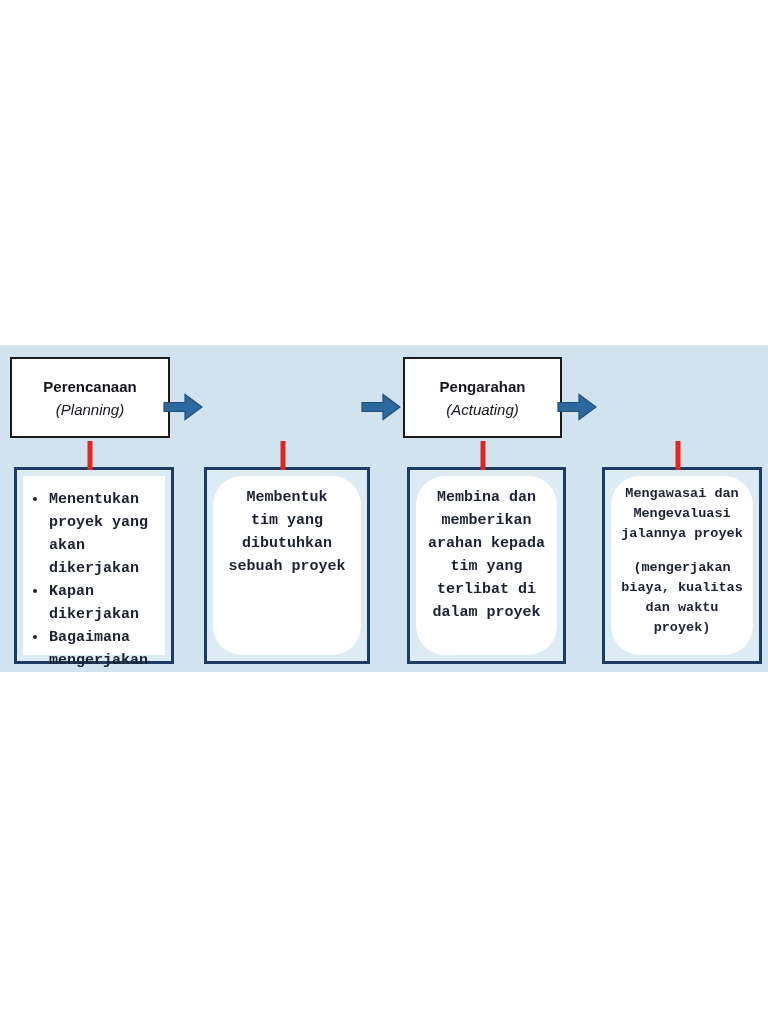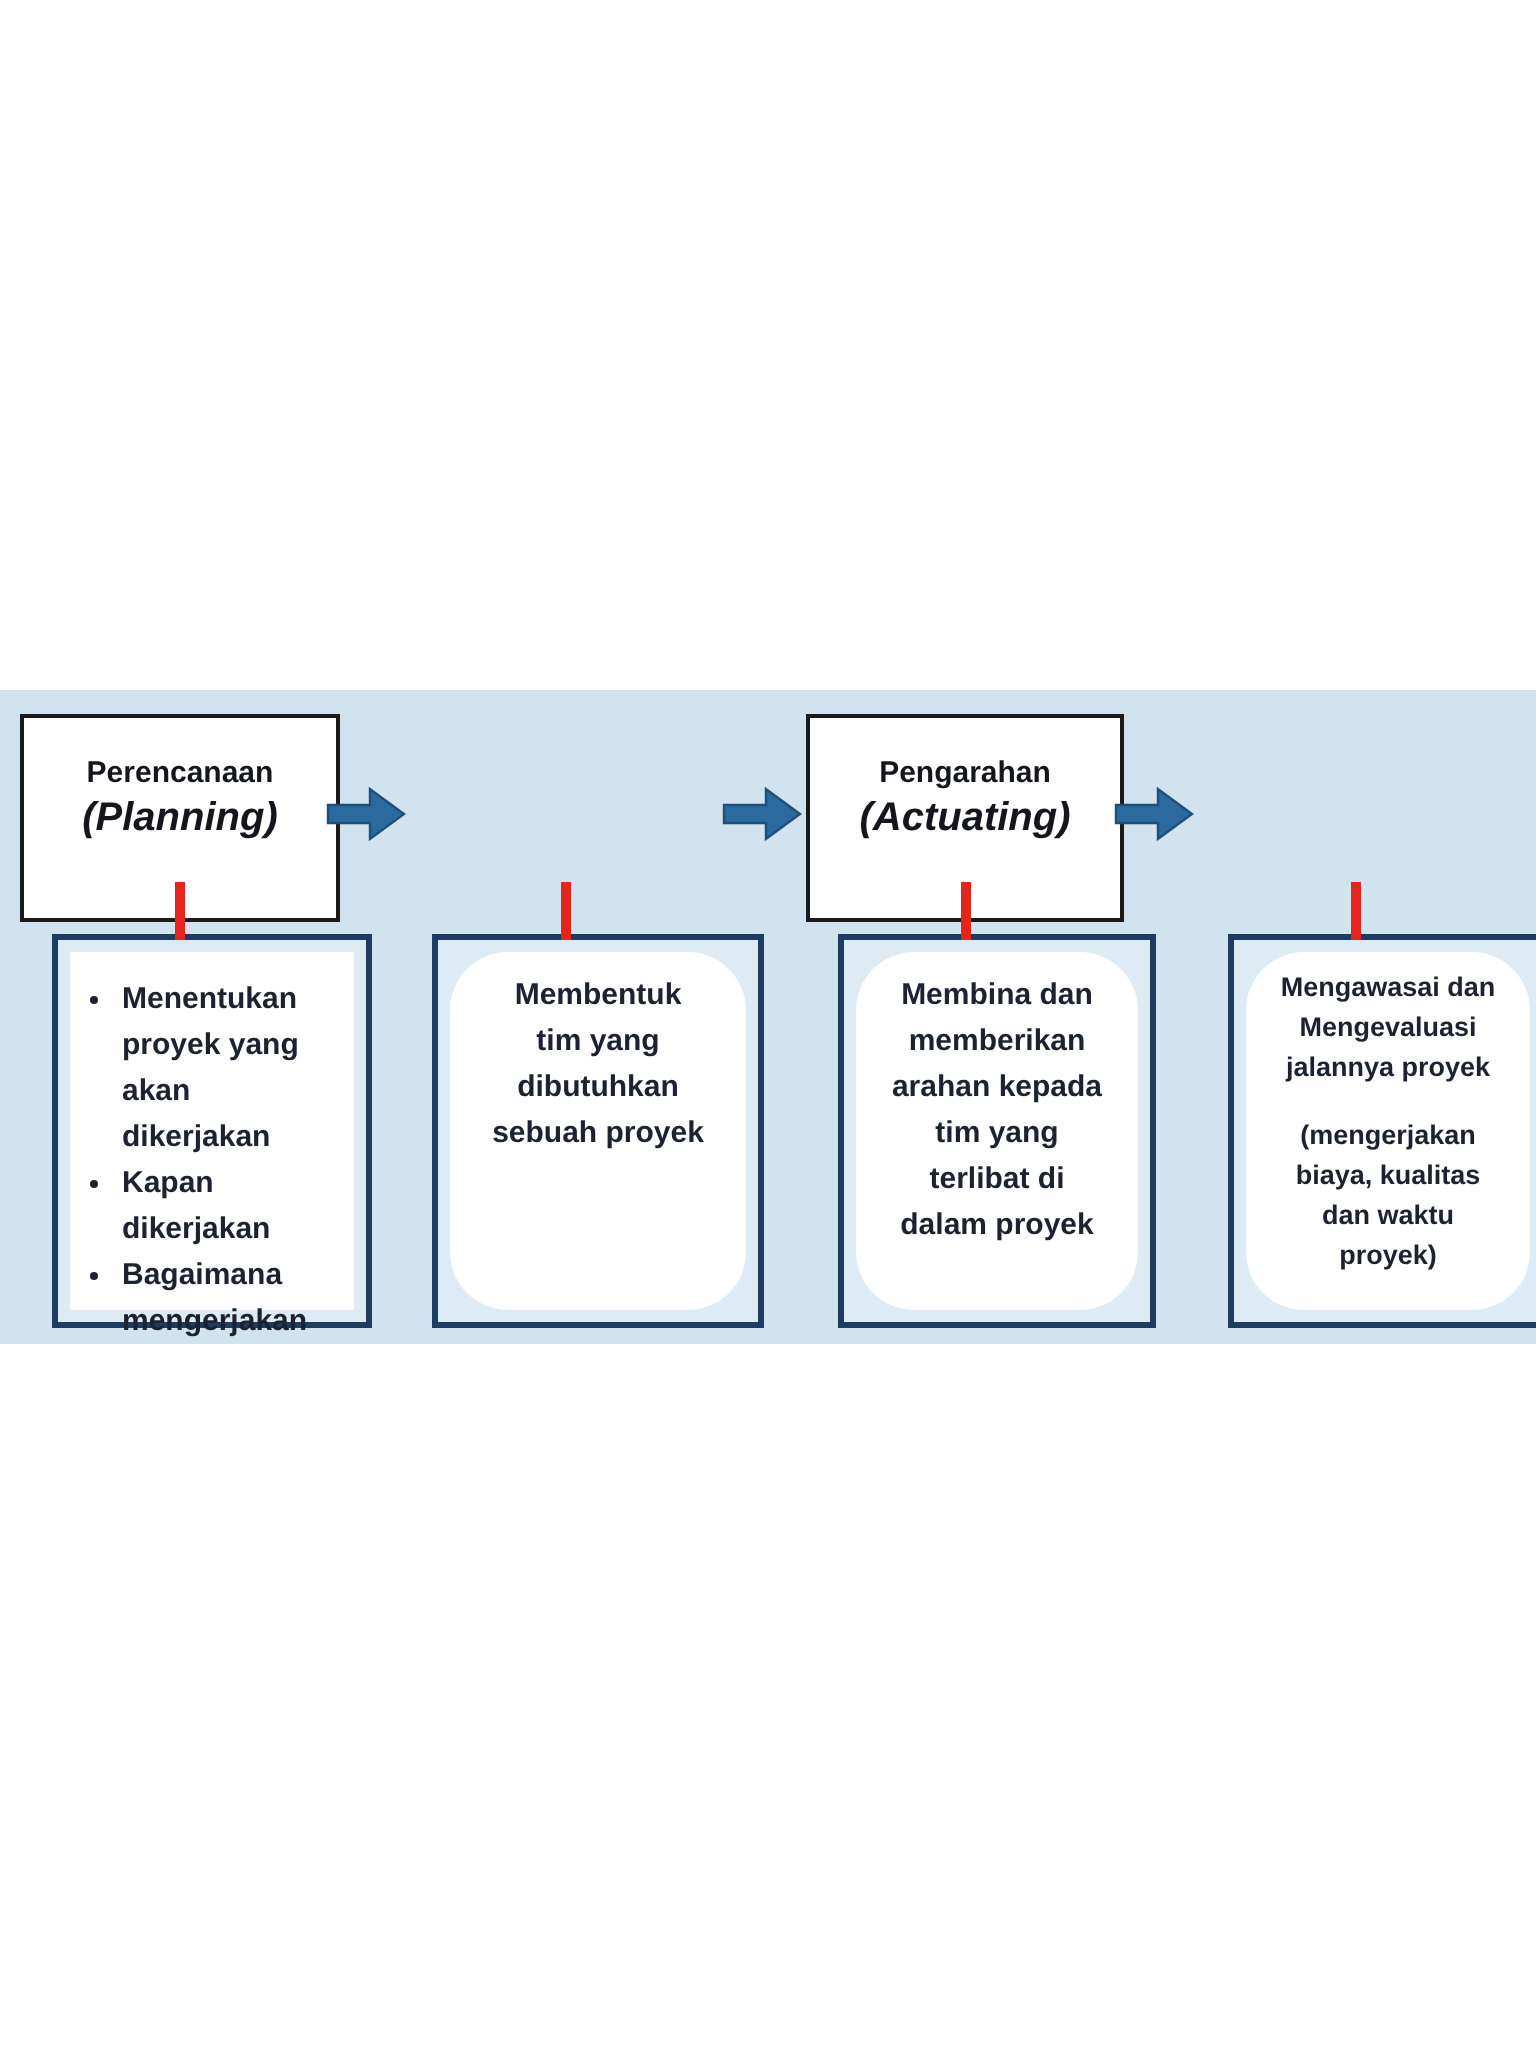--- a/index.html
+++ b/index.html
@@ -11,41 +11,42 @@
     position:absolute;left:0;top:345px;width:768px;height:327px;
     background:var(--band,#d0e3ef);
   }
   .col{position:absolute;top:12px;height:305px;}
   .col-0{left:10px;width:160px;}
   .col-1{left:200px;width:166px;}
   .col-2{left:403px;width:159px;}
   .col-3{left:598px;width:160px;}
 
   .top-box{
-    position:absolute;left:0;top:0;width:100%;height:104px;box-sizing:border-box;
+    position:absolute;left:0;top:0;width:100%;height:81px;box-sizing:border-box;
     background:#ffffff;border:2px solid var(--boxBorder,#1a1a1a);
     display:flex;flex-direction:column;align-items:center;justify-content:flex-start;
     padding-top:16px;text-align:center;
   }
   .stage-title{
     font-size:15px;font-weight:700;color:var(--headerInk,#15151d);line-height:23px;
     white-space:nowrap;
   }
   .stage-subtitle{
-    font-size:20px;font-weight:700;font-style:italic;color:var(--headerInk,#15151d);
+    font-size:15px;font-weight:400;font-style:italic;color:var(--headerInk,#15151d);
     line-height:23px;white-space:nowrap;text-align:center;
   }
   .connector{
     position:absolute;left:50%;transform:translateX(-50%);
     top:84px;width:5px;height:29px;background:var(--red,#e5251d);z-index:3;
   }
   .bottom-box{
-    position:absolute;left:16px;top:110px;width:100%;height:197px;box-sizing:border-box;
+    position:absolute;left:4px;top:110px;width:100%;height:197px;box-sizing:border-box;
     background:var(--inset,#dcebf4);border:3px solid var(--navy,#1e3c61);
     padding:6px;
+    font-family:Liberation Mono, monospace;
   }
   .panel{
     background:#ffffff;width:100%;height:100%;box-sizing:border-box;
     color:var(--ink,#1d2230);font-weight:700;
   }
   .panel.centered{padding:10px 4px 0 4px;text-align:center;font-size:15px;border-radius:29px;}
   .panel.small{padding:8px 2px 0 2px;font-size:13.5px;}
   .body-line{line-height:23px;}
   .panel.small .body-line{line-height:20px;}
   .panel.small .body-line.blank{height:14px;line-height:14px;}

